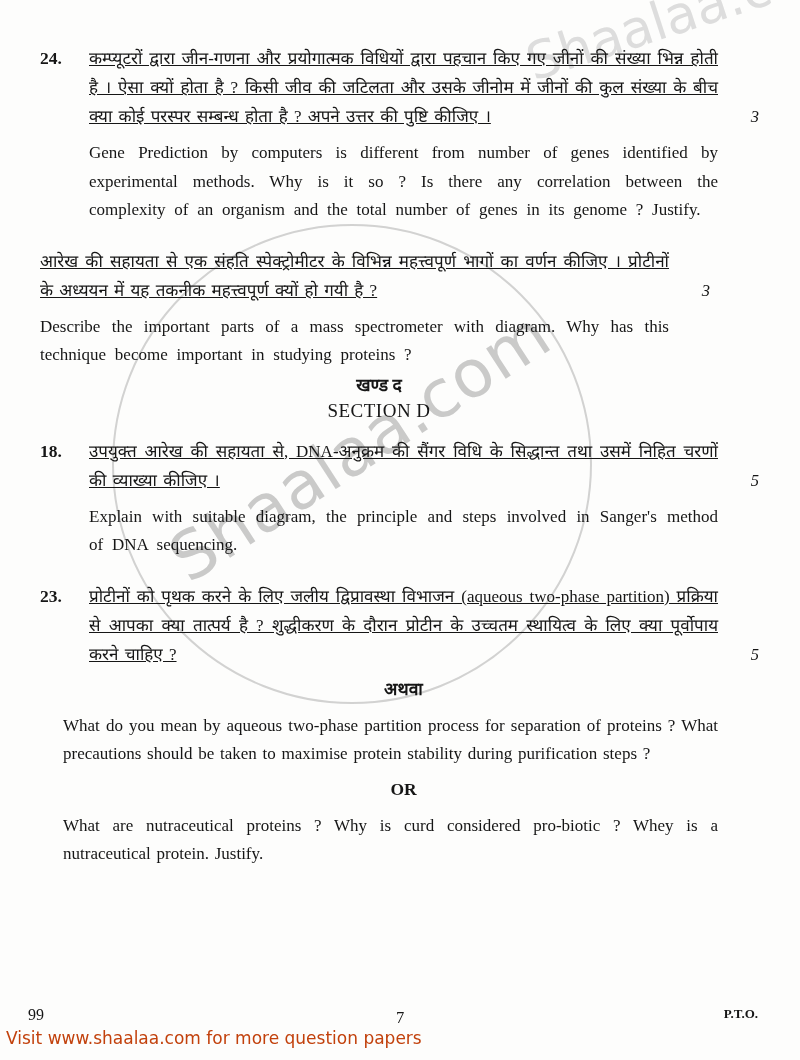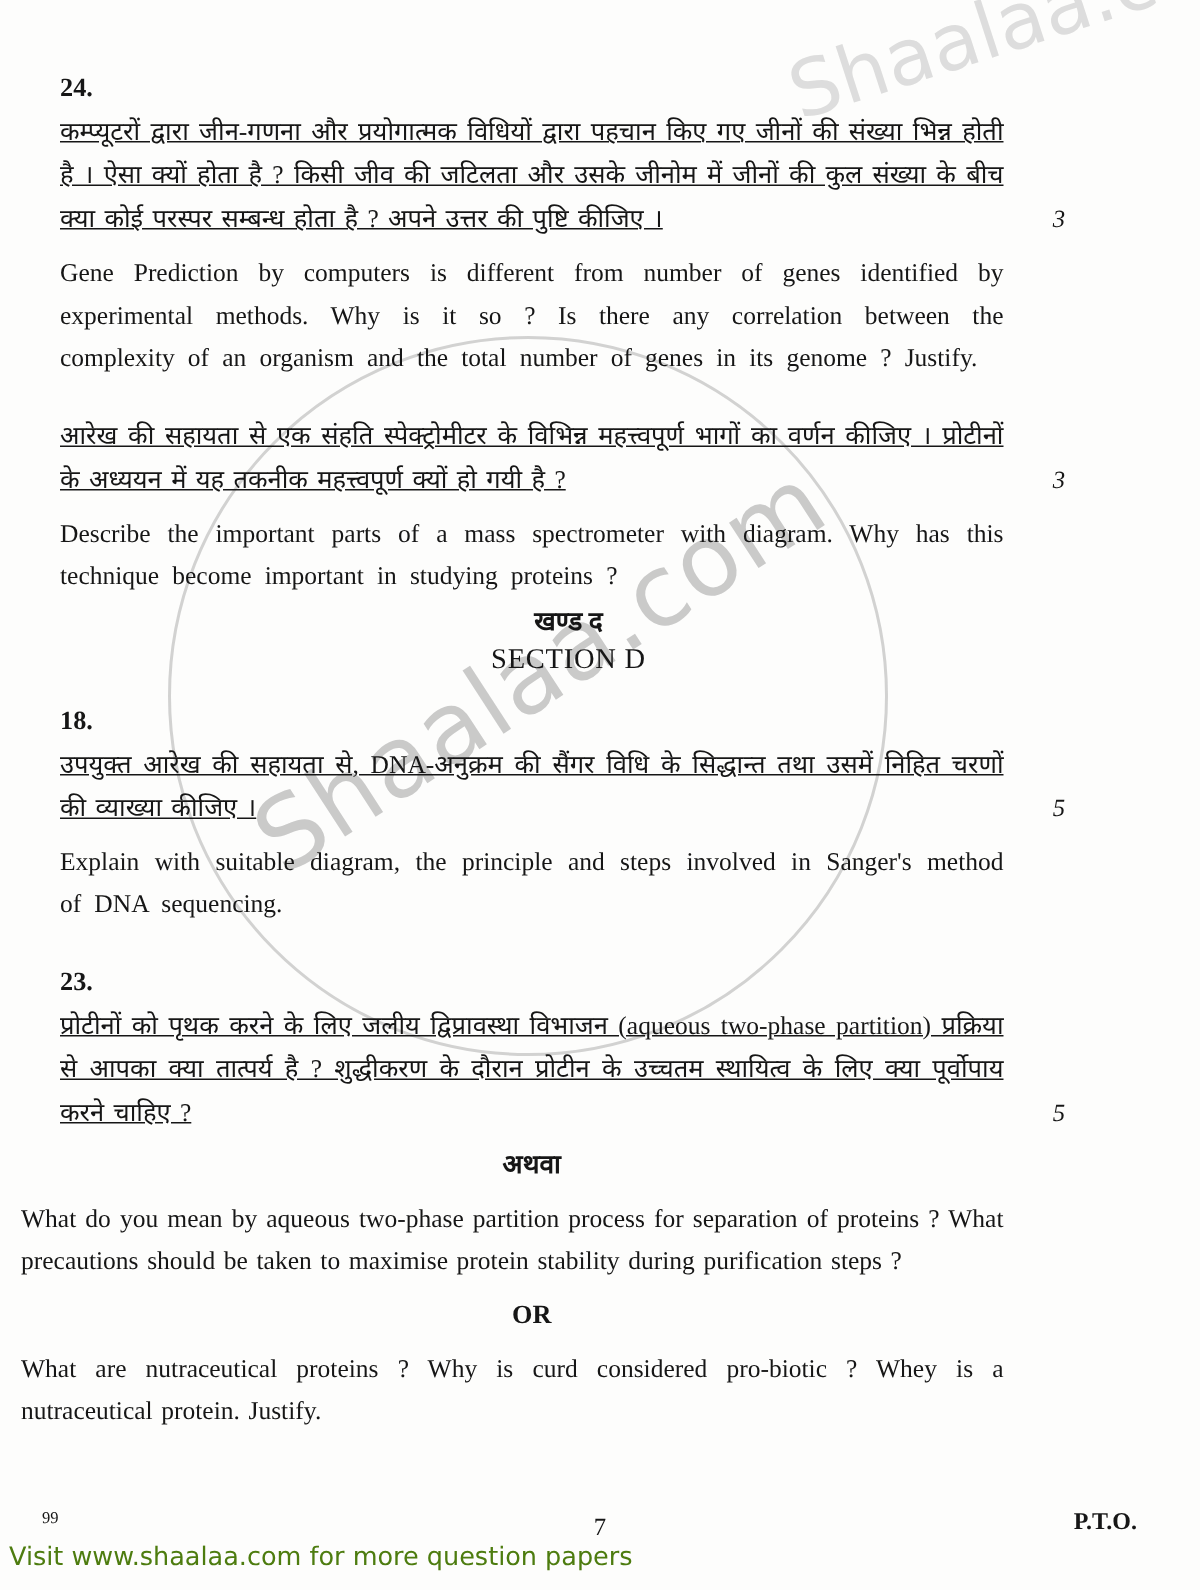--- a/index.html
+++ b/index.html
@@ -32,21 +32,21 @@
   .wm-corner {
     position:absolute; right:-55px; top:-18px;
     transform:rotate(-18deg);
     font-family:"DejaVu Sans", sans-serif;
     font-size:52px;
     color:rgba(150,150,150,0.30);
     pointer-events:none; z-index:1; white-space:nowrap;
   }
   
   .content { position:absolute; left:40px; top:44px; width:678px; z-index:2; }
-  .question { display:flex;flex-direction:column; }
+  .question { display:flex; }
   .q-gap { margin-top:22px; }
   .qnum {
     width:49px; flex-shrink:0;
     font-weight:700; font-size:17.5px; line-height:29px;
   }
   .qbody { width:629px; }
   p { margin:0; }
   .hindi {
     position:relative;
     font-size:17px; line-height:29px;
@@ -64,27 +64,27 @@
   .outdent { margin-left:-26px; word-spacing:1.5px; }
   .or-heading {
     text-align:center; font-weight:700;
     font-size:17.5px; line-height:29px;
     margin-top:6px; margin-bottom:6px;
   }
   .section-heading { text-align:center; margin-top:4px; margin-bottom:14px; }
   .sec-hindi { font-weight:700; font-size:17.5px; line-height:23px; }
   .sec-english { font-weight:400; font-size:19px; line-height:24px; letter-spacing:0.5px; margin-top:2px; }
   
-  .footer-code { position:absolute; left:28px; top:1006px; font-size:11px; z-index:2; }
+  .footer-code { position:absolute; left:28px; top:1006px; font-size:16px; z-index:2; }
   .footer-page { position:absolute; left:0; width:800px; text-align:center; top:1008px; font-size:16.5px; z-index:2; }
-  .footer-pto  { position:absolute; right:42px; top:1006px; font-weight:700; font-size:16px; z-index:2; }
+  .footer-pto  { position:absolute; right:42px; top:1006px; font-weight:700; font-size:13px; z-index:2; }
   .footer-banner {
     position:absolute; left:6px; top:1028px;
     font-family:"DejaVu Sans", sans-serif;
-    font-size:17px; color:#4d7c0f; z-index:3; white-space:nowrap;
+    font-size:17px; color:#c2410c; z-index:3; white-space:nowrap;
   }
 </style>
 </head>
 <body>
 
 <div class="page">
 
   <div class="wm-circle"></div>
   <div class="wm-text">Shaalaa.com</div>
   <div class="wm-corner">Shaalaa.com</div>

